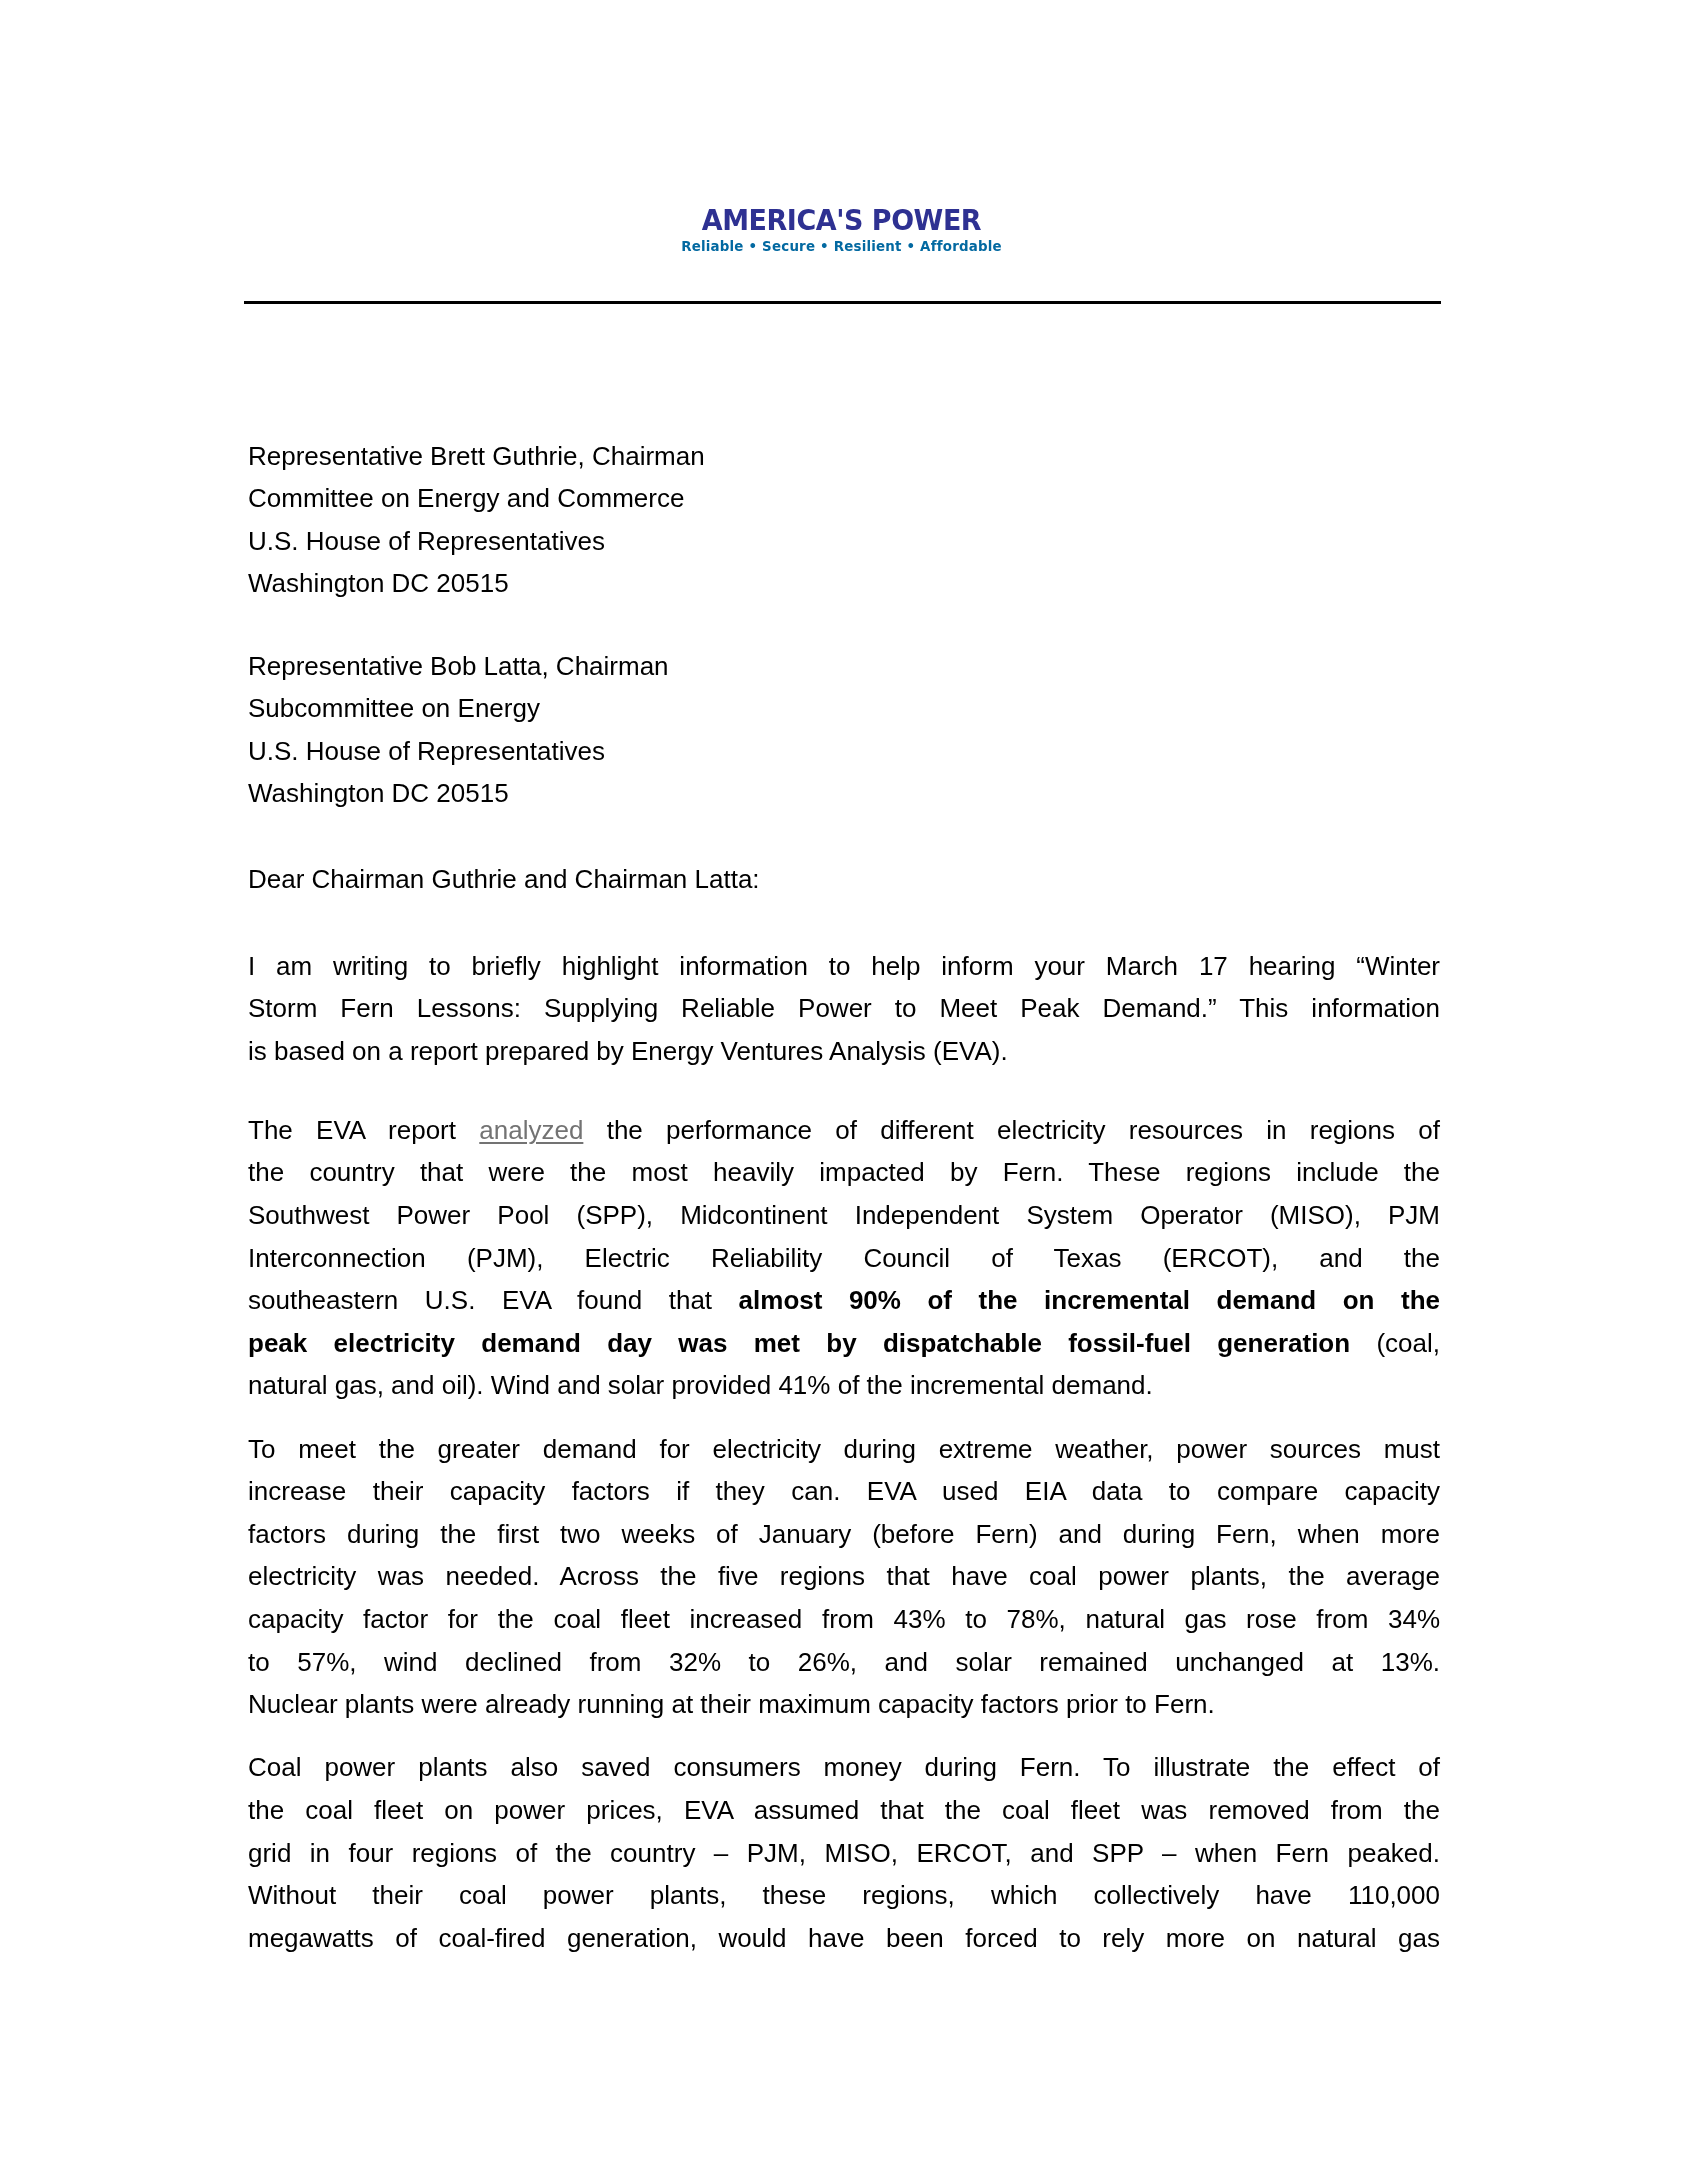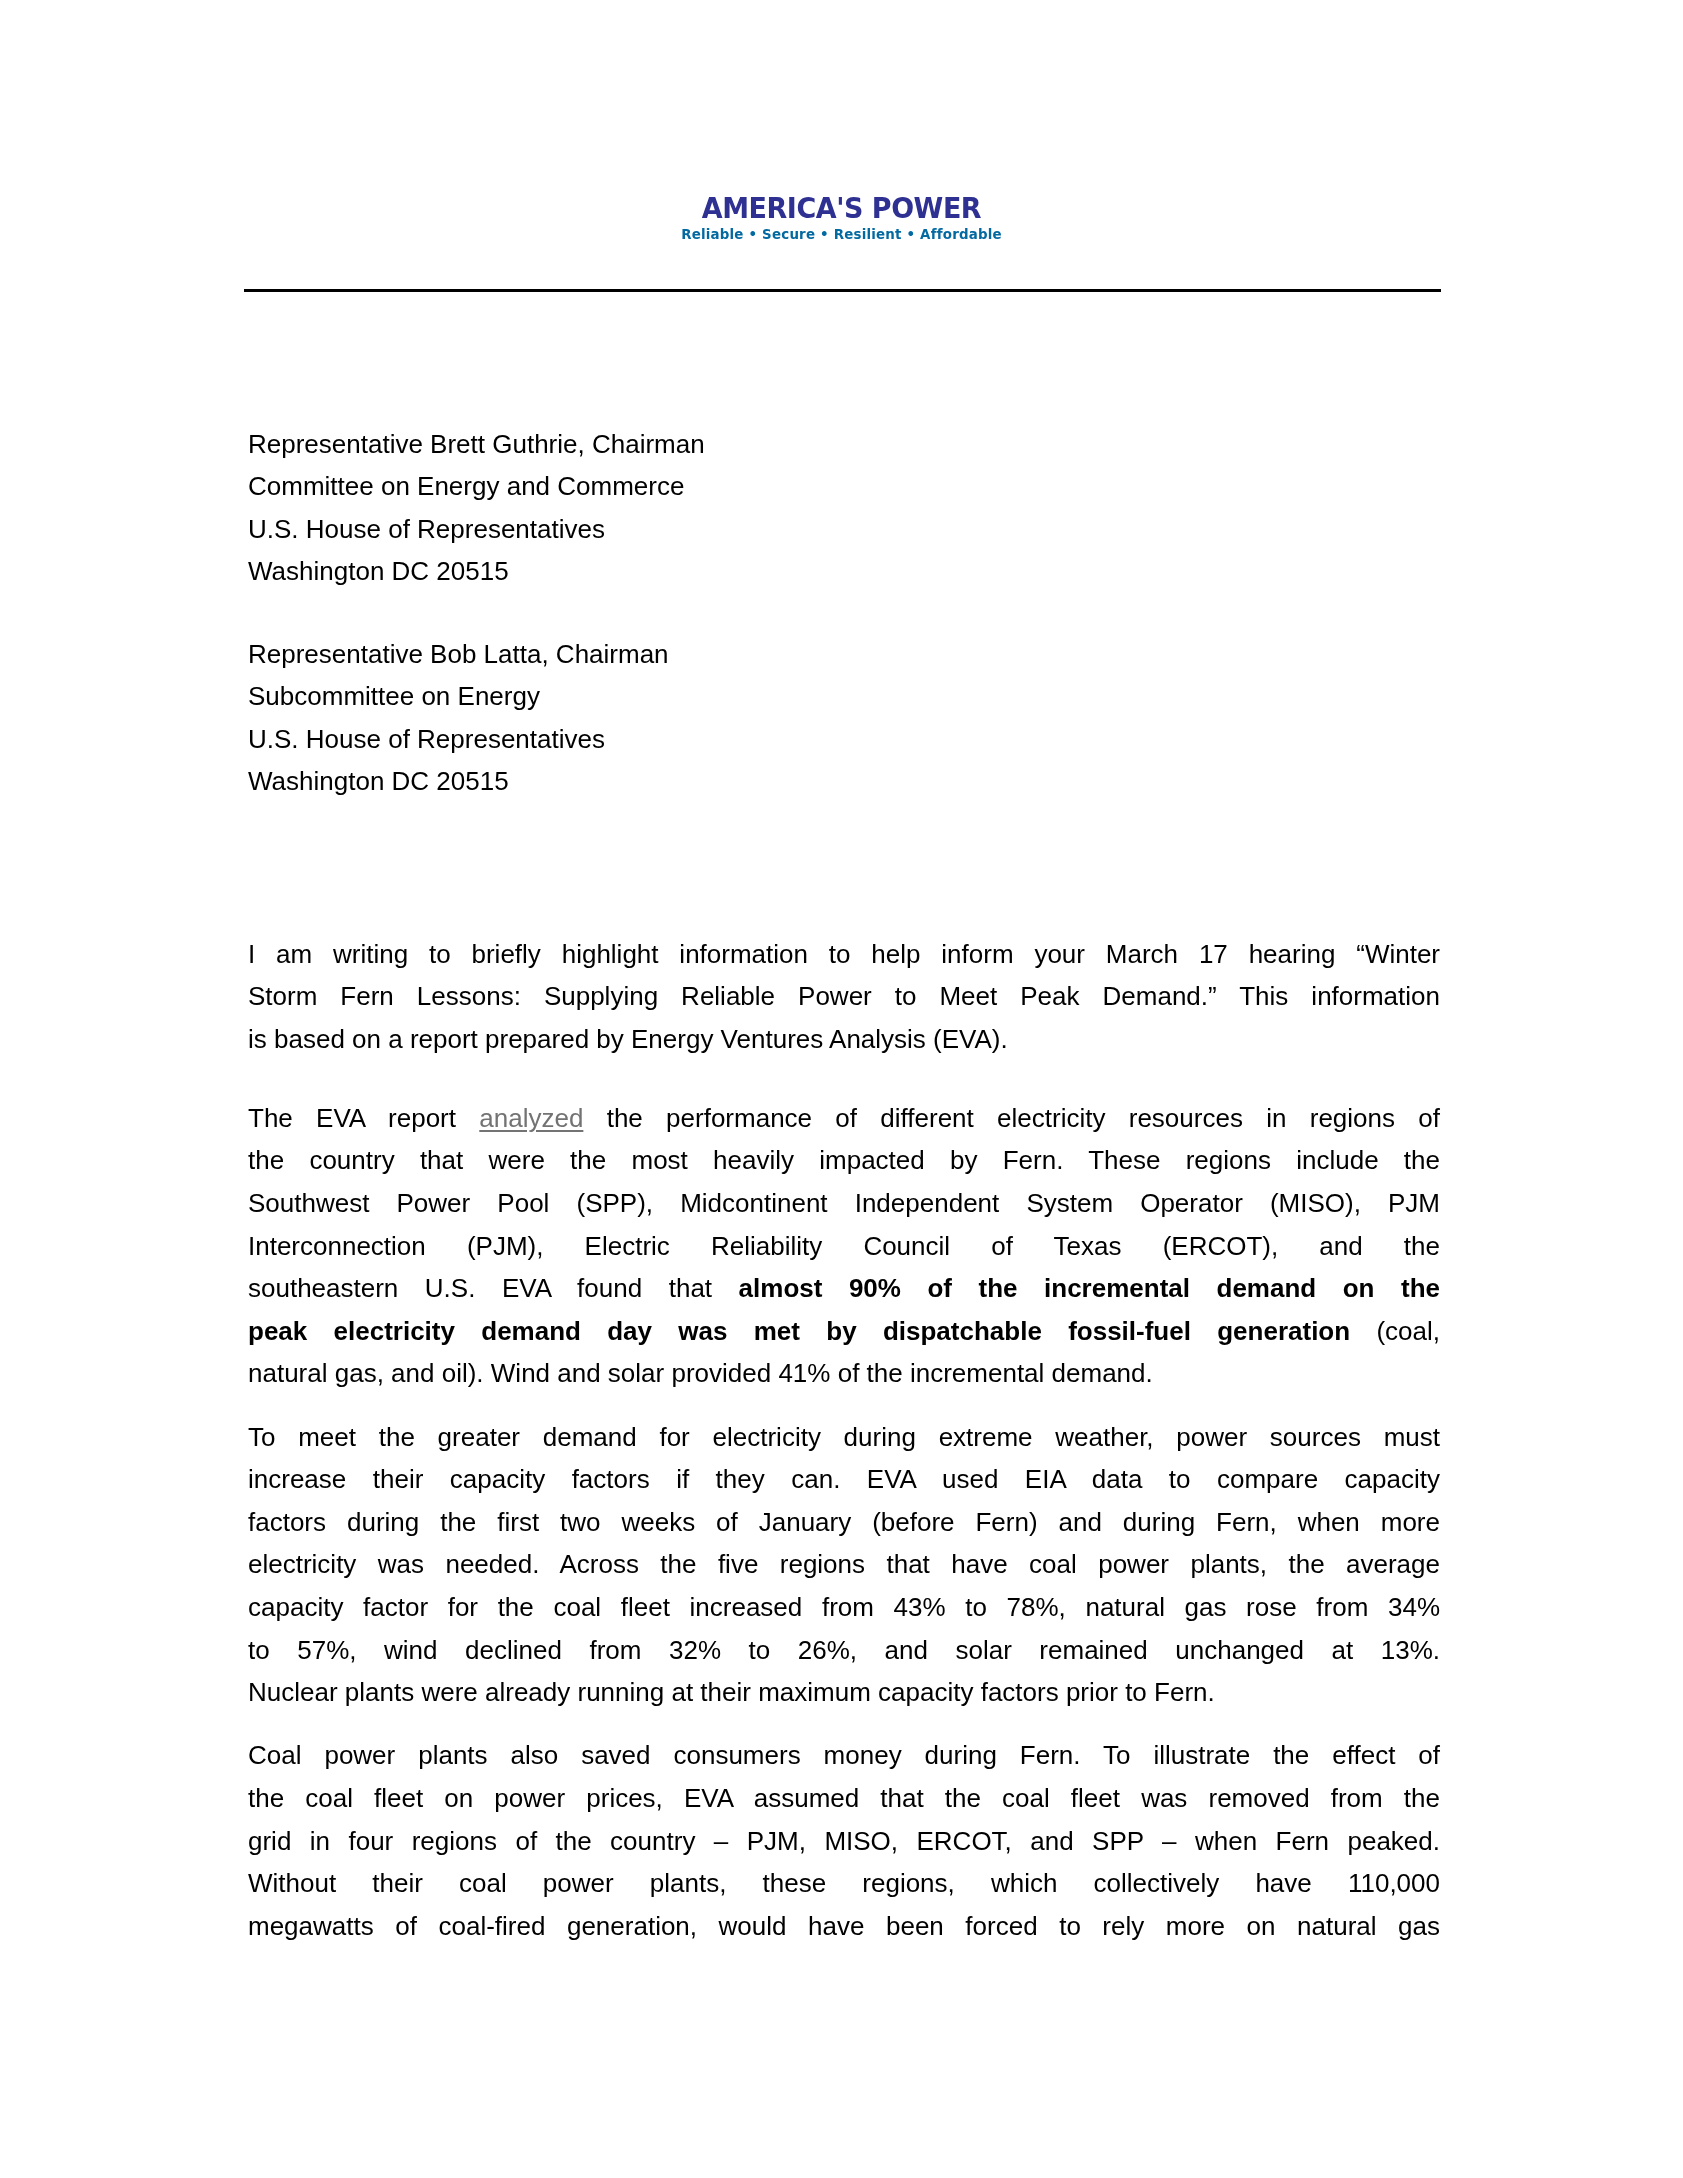--- a/index.html
+++ b/index.html
@@ -1,17 +1,17 @@
 <!DOCTYPE html>
 <html><head>
 <meta charset="utf-8">
 <style>
   html, body { margin: 0; padding: 0; background: #ffffff; }
   body { width: 1683px; height: 2178px; position: relative; overflow: hidden; }
-  .page { position: absolute; left: 0; top: 0; width: 1683px; height: 2048px; background: #fff; }
+  .page { position: absolute; left: 0; top: 12px; width: 1683px; height: 2048px; background: #fff; }
 
   .logo { position: absolute; left: 594px; top: 192px; width: 495px; text-align: center; }
   .logo-title {
     font-family: "DejaVu Sans", sans-serif; font-weight: bold;
     font-size: 29px; letter-spacing: -0.5px; color: #2e3192; line-height: 32px;
     transform: scaleX(0.93); transform-origin: center;
   }
   .logo-tagline {
     font-family: "DejaVu Sans", sans-serif; font-weight: bold;
     font-size: 13.4px; color: #0369a1; line-height: 18px; margin-top: 2px;
@@ -46,20 +46,21 @@
     <div class="text line" style="top:553px">Washington DC 20515</div>
   </div>
 
   <div>
     <div class="text line" style="top:636px">Representative Bob Latta, Chairman</div>
     <div class="text line" style="top:678px">Subcommittee on Energy</div>
     <div class="text line" style="top:721px">U.S. House of Representatives</div>
     <div class="text line" style="top:763px">Washington DC 20515</div>
   </div>
 
+  <div class="text line" style="top:849px">Dear Chairman Guthrie and Chairman Latta:</div>
 
   <div>
     <div class="text line j" style="top:936px">I am writing to briefly highlight information to help inform your March 17 hearing “Winter</div>
     <div class="text line j" style="top:978px">Storm Fern Lessons: Supplying Reliable Power to Meet Peak Demand.”  This information</div>
     <div class="text line" style="top:1021px">is based on a report prepared by Energy Ventures Analysis (EVA).</div>
   </div>
 
   <div>
     <div class="text line j" style="top:1100px">
       <span>The EVA report </span><a class="link">analyzed</a><span> the performance of different electricity resources in regions of</span>

